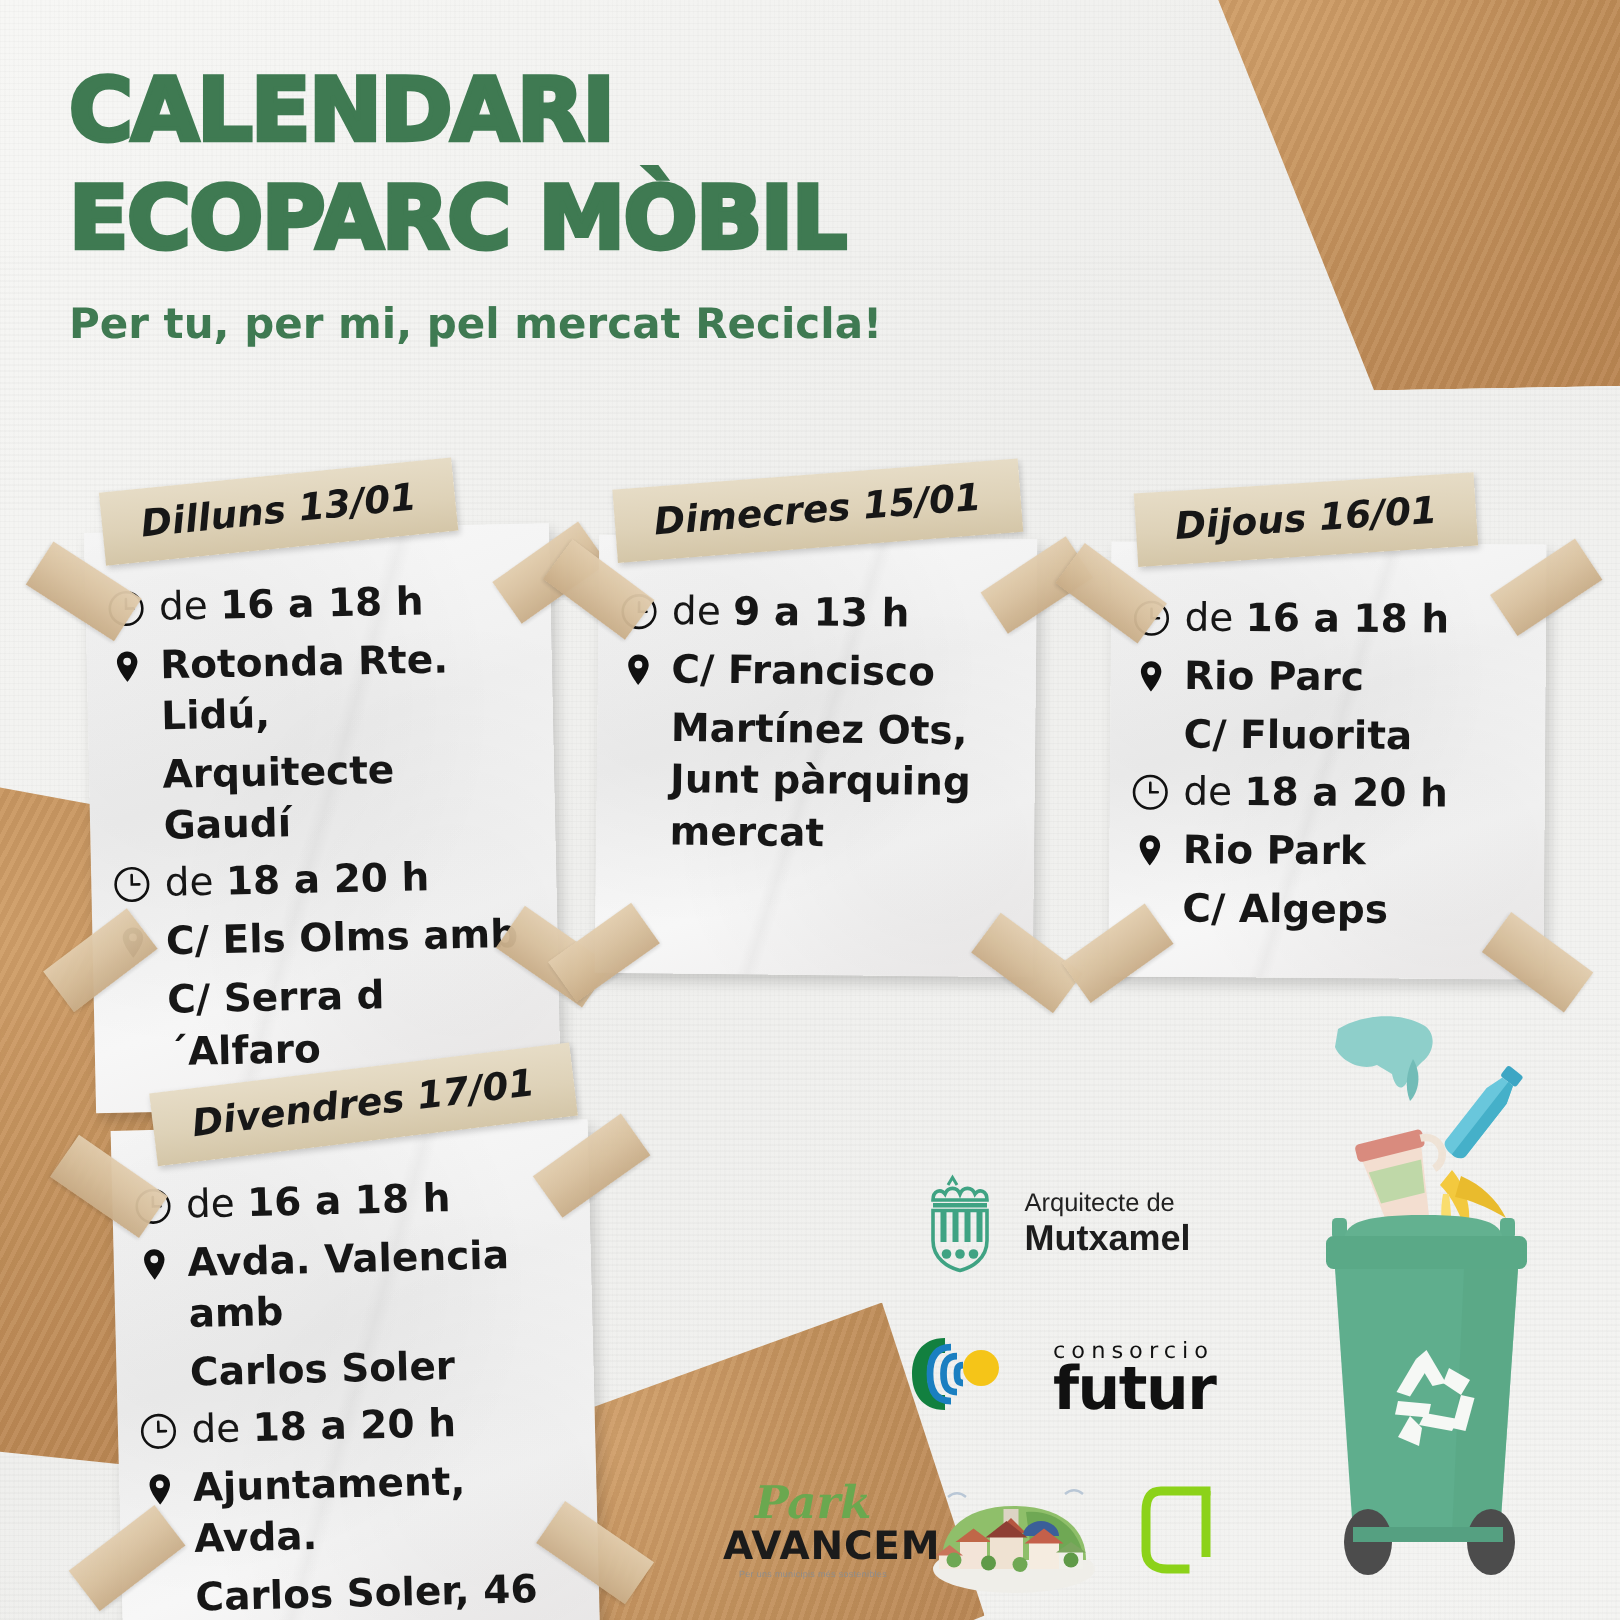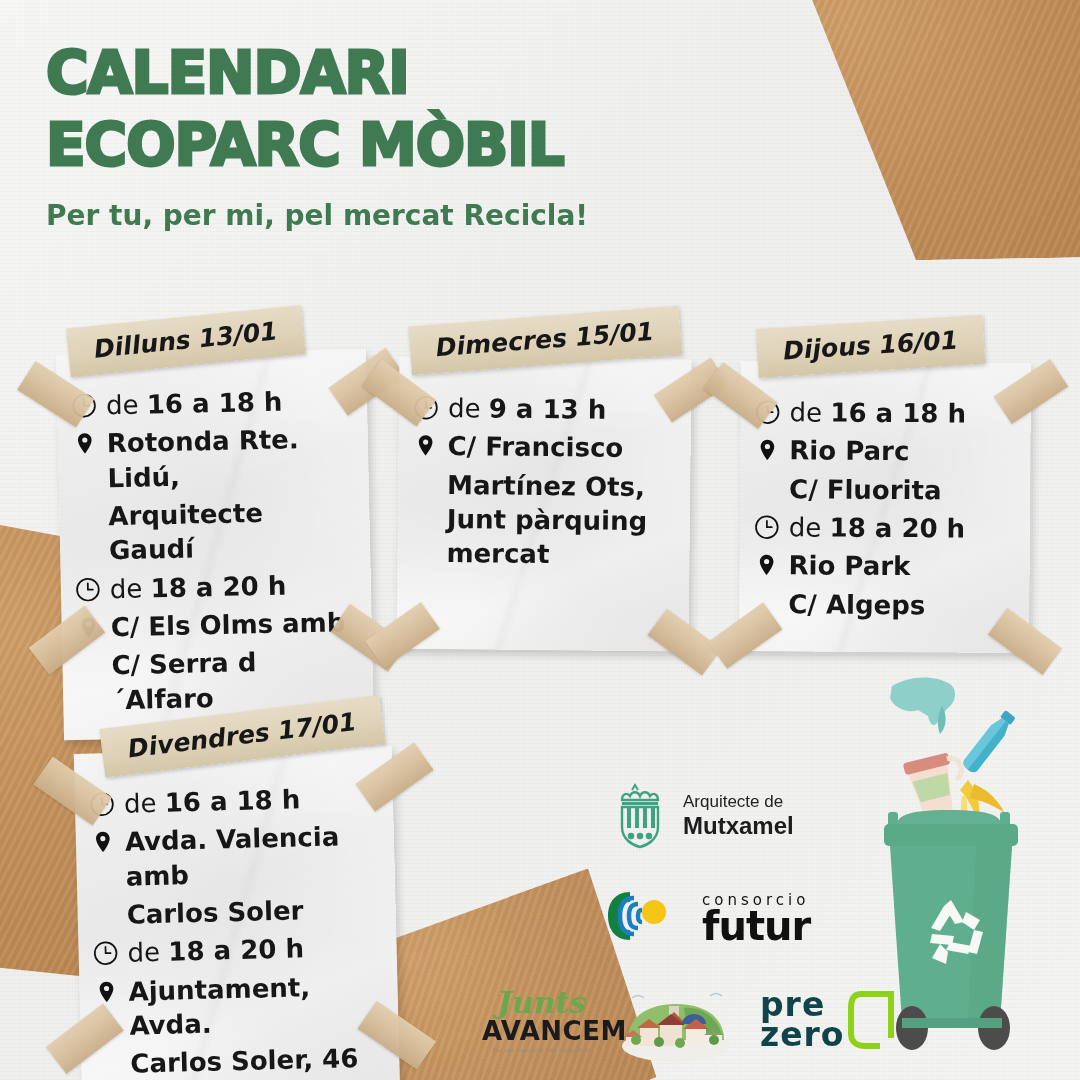--- a/index.html
+++ b/index.html
@@ -438,21 +438,21 @@
       <path d="M34 22 C30 22 30 25 30 28 C30 31 30 34 34 34" fill="none" stroke="#1a7fc1" stroke-width="4.5"></path>
       <circle cx="46" cy="24" r="12" fill="#f5c518"></circle>
     </svg>
     <div>
       <div id="terra-small">consorcio</div>
       <div id="terra-big">futur</div>
     </div>
   </div>
 
   <div id="logo-junts">
-    <div id="junts-script">Junts</div>
+    <div id="junts-script">Park</div>
     <div id="junts-main">AVANCEM</div>
     <div id="junts-tag">Per uns municipis més sostenibles</div>
   </div>
 
   <div id="logo-village">
     <svg width="124" height="76" viewBox="0 0 124 76">
       <ellipse cx="62" cy="58" rx="54" ry="16" fill="#efeee9"></ellipse>
       <path d="M14 52 C14 30 32 16 62 16 C92 16 110 30 110 52 Z" fill="#8fbf6a"></path>
       <path d="M70 20 C88 18 104 30 108 48 L74 50 Z" fill="#6fa854"></path>
       <rect x="55" y="18" width="10" height="16" fill="#ddd4c4"></rect>
@@ -471,23 +471,19 @@
       <circle cx="22" cy="52" r="5" fill="#6fa854"></circle>
         <circle cx="45" cy="54" r="5" fill="#5f9a48"></circle>
       <circle cx="66" cy="55" r="5" fill="#6fa854"></circle>
         <circle cx="100" cy="52" r="5" fill="#5f9a48"></circle>
       <path d="M18 10 q6 -5 12 0" fill="none" stroke="#b9c7d6" stroke-width="1.6"></path>
       <path d="M96 8 q6 -5 12 0" fill="none" stroke="#b9c7d6" stroke-width="1.6"></path>
     </svg>
   </div>
 
   <div id="logo-prezero">
-    <div id="prezero-words">
-      <div>pre</div>
-      <div>zero</div>
-    </div>
     <svg width="52" height="64" viewBox="0 0 52 64">
       <path d="M44 6 H14 C6 6 4 12 4 20 V46 C4 54 10 58 18 58 H30" fill="none" stroke="#8cd219" stroke-width="6" stroke-linecap="square"></path>
       <path d="M44 6 V50" fill="none" stroke="#8cd219" stroke-width="6"></path>
     </svg>
   </div>
 
 </div>
 
 </body></html>

